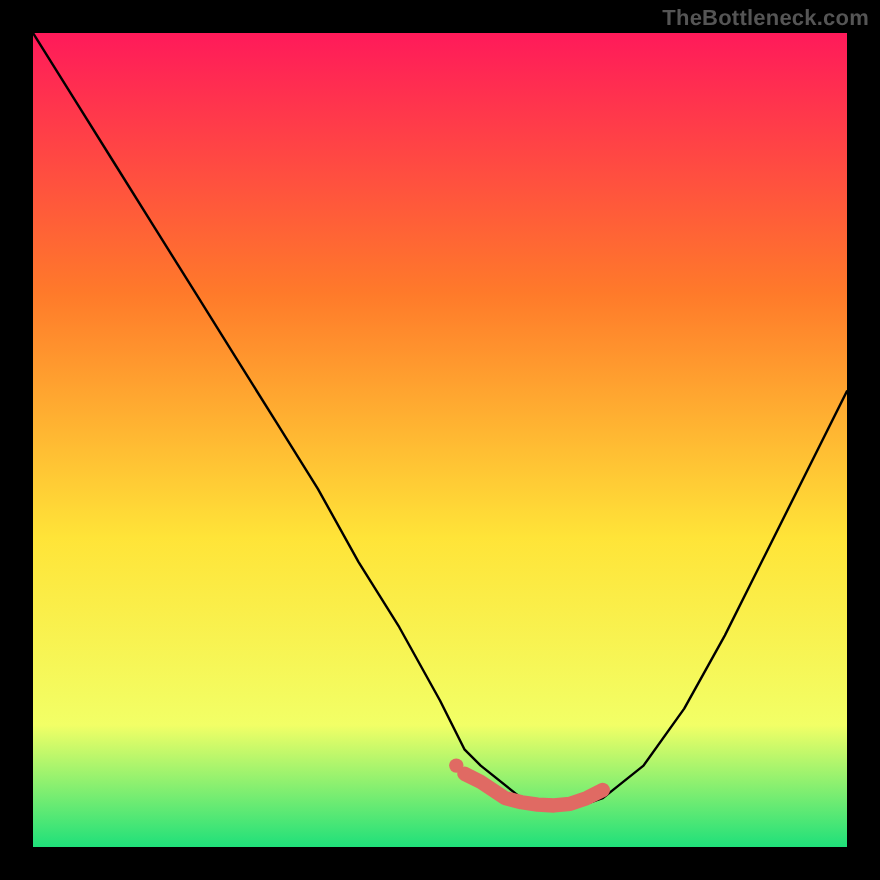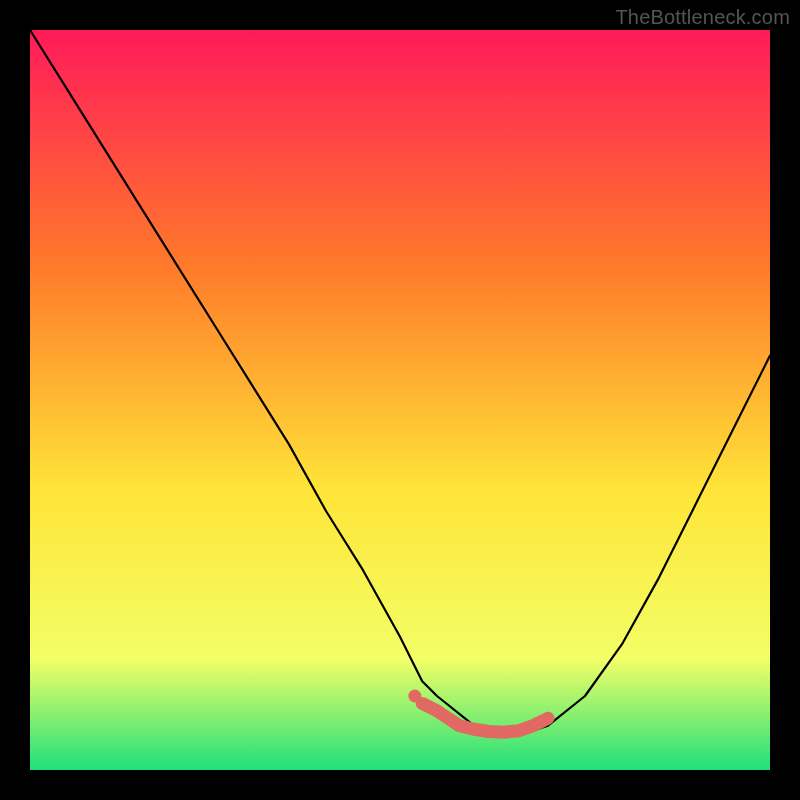--- a/index.html
+++ b/index.html
@@ -16,21 +16,21 @@
     width: 800px;
     height: 800px;
     background: #000;
   }
   .watermark {
     position: absolute;
     top: 6px;
     right: 10px;
     color: #555;
     font-size: 20px;
-    font-weight: 400;
+    font-weight: 700;
     letter-spacing: 0.2px;
     z-index: 10;
   }
   .plot {
     position: absolute;
     left: 30px;
     top: 30px;
     width: 740px;
     height: 740px;
   }

